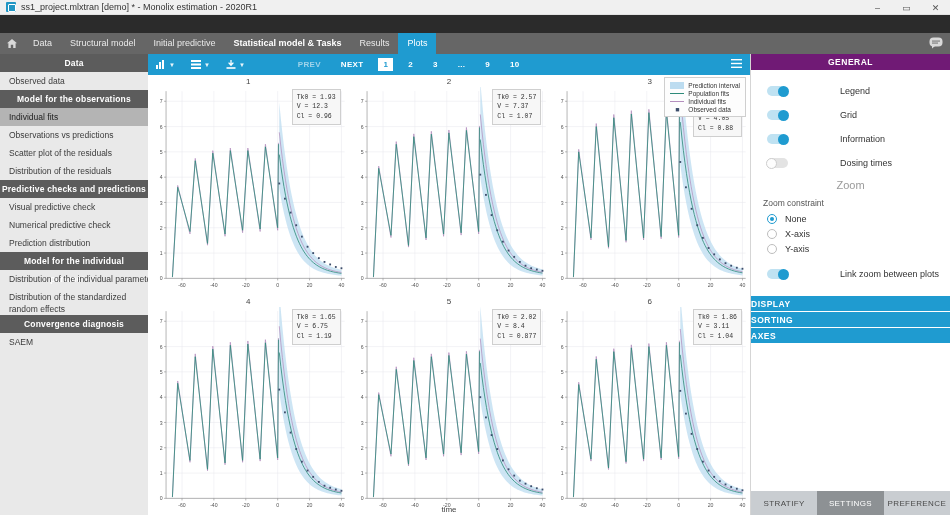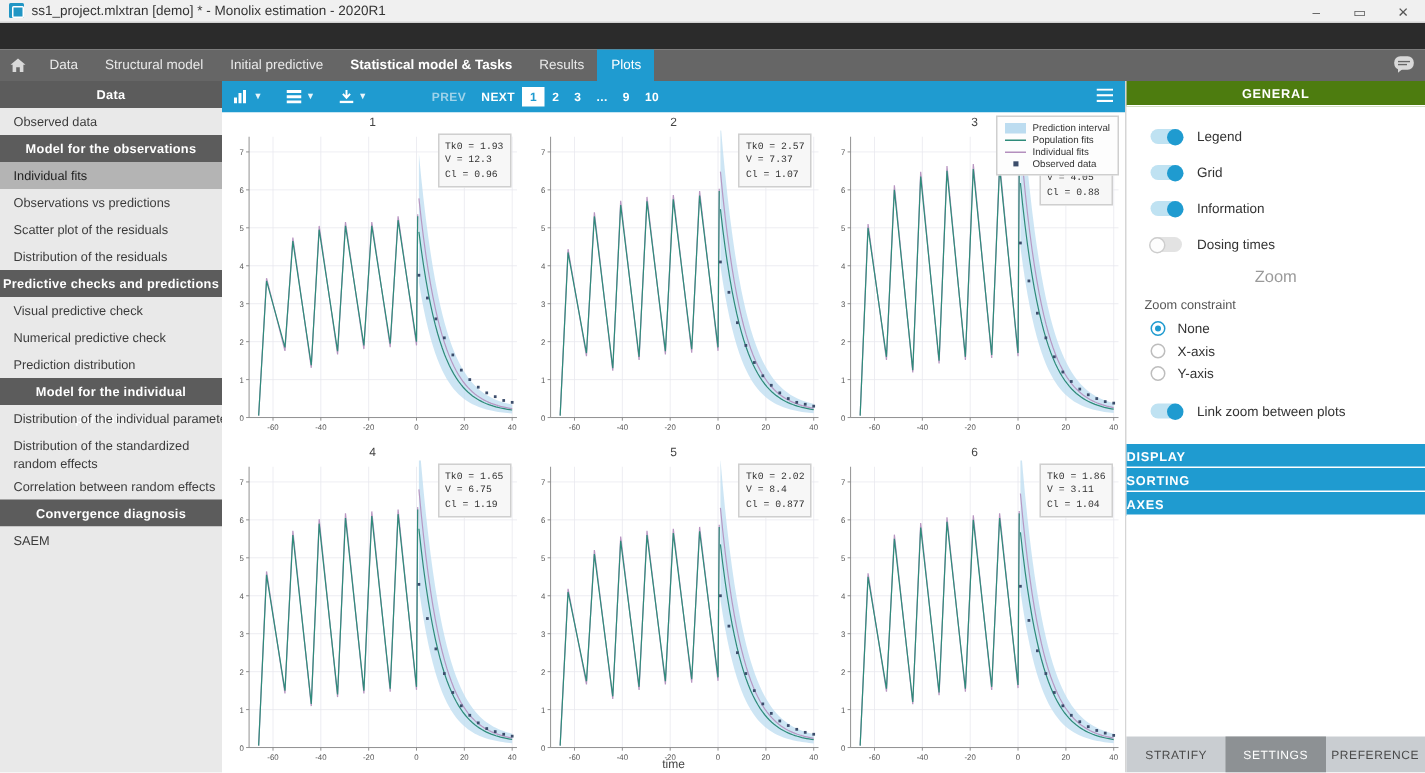--- a/index.html
+++ b/index.html
@@ -60,21 +60,21 @@
   
   .main { flex:1 1 auto; background:#ffffff; display:flex; flex-direction:column; min-width:0; }
   .plot-toolbar {
     height:21px; background:#1f9bd0; display:flex; align-items:center; color:#fff;
     font-size:9px; position:relative; padding-left:8px;
   }
   .tb-grp { display:flex; align-items:center; gap:3px; margin-right:16px; cursor:pointer; }
   .tb-grp svg { display:block; }
   .caret { font-size:6px; line-height:1; opacity:.9; }
   .pager { display:flex; align-items:center; gap:0px; margin-left:22px; }
-  .pg { padding:0 5px; height:13px; line-height:13px; font-size:8px; font-weight:bold; letter-spacing:.3px;}
+  .pg { padding:0 5px; height:13px; line-height:13px; font-size:8px; font-weight:bold; letter-spacing:.3px;margin-left:10px;}
   .pg.dim { color:#9fd3ea; }
   .pg.sel { background:#ffffff; color:#1f9bd0; }
   .tb-menu { position:absolute; right:8px; top:5px; }
 
   .plots { flex:1 1 auto; position:relative; background:#fff; }
 
   
   .grid { position:absolute; inset:0; display:grid;
     grid-template-columns:1fr 1fr 1fr; grid-template-rows:1fr 1fr; }
   .panel { position:relative; }
@@ -98,33 +98,33 @@
   .lg-line.ind { border-top:1.4px solid #b48fbe; }
   .lg-dot { width:14px; text-align:center; font-size:7px; line-height:7px; color:#3c4d6b;}
 
   .xlabel { position:absolute; bottom:1px; left:0; right:0; text-align:center;
     font-size:8px; color:#444; }
 
   
   .rightpanel { width:200px; flex:0 0 200px; background:#fff; display:flex; flex-direction:column;
      border-left:1px solid #d5d5d5;}
   .rp-header {
-    background:#4d7c0f; color:#fff; font-size:8.5px; font-weight:bold; text-align:center;
+    background:#701a75; color:#fff; font-size:8.5px; font-weight:bold; text-align:center;
     height:17px; line-height:17px; letter-spacing:.5px; border-bottom:1px solid #fff;
   }
   .rp-body { padding:10px 0 0 0; flex:0 0 auto; }
   .sw-row { display:flex; align-items:center; height:20px; padding-left:16px; margin-bottom:4px; }
   .switch { width:21px; height:10px; border-radius:6px; position:relative; flex:0 0 auto;
     margin-right:10px; }
   .switch.on { background:#bfe2f2; }
   .switch.off { background:#e3e3e3; }
   .knob { position:absolute; width:11px; height:11px; border-radius:50%; top:-0.5px; }
   .switch.on .knob { right:-1px; background:#1f9bd0; }
   .switch.off .knob { left:-1px; background:#fdfdfd; border:1px solid #cdcdcd; }
-  .sw-label { font-size:9px; color:#333; }
+  .sw-label { font-size:9px; color:#333;margin-left:42px; }
 
   .zoom-title { text-align:center; font-size:11px; color:#9a9a9a; margin:6px 0 7px; }
   .zc-label { font-size:8.5px; color:#555; padding-left:12px; margin-bottom:3px; }
   .radio-row { display:flex; align-items:center; height:15px; padding-left:16px; }
   .radio { width:10px; height:10px; border-radius:50%; border:1px solid #bdbdbd; background:#fff;
      margin-right:8px; position:relative; flex:0 0 auto; }
   .radio.sel { border:1px solid #1f9bd0; }
   .radio.sel:after{content:"";position:absolute;left:2px;top:2px;width:4px;height:4px;border-radius:50%;
      background:#1f9bd0;}
   .radio-label{font-size:9px;color:#333;}
@@ -191,21 +191,20 @@
       <div class="sb-item">Observations vs predictions</div>
       <div class="sb-item">Scatter plot of the residuals</div>
       <div class="sb-item">Distribution of the residuals</div>
       <div class="sb-header">Predictive checks and predictions</div>
       <div class="sb-item">Visual predictive check</div>
       <div class="sb-item">Numerical predictive check</div>
       <div class="sb-item">Prediction distribution</div>
       <div class="sb-header">Model for the individual parameters</div>
       <div class="sb-item">Distribution of the individual parameters</div>
       <div class="sb-item tall">Distribution of the standardized random effects</div>
-      <div class="sb-item">Correlation between random effects</div>
       <div class="sb-header">Convergence diagnosis</div>
       <div class="sb-item">SAEM</div>
       <div class="sb-fill"></div>
     </div>
 
     <div class="main">
 
       <div class="plot-toolbar">
         <div class="tb-grp">
           <svg width="10" height="9" viewBox="0 0 10 9">

